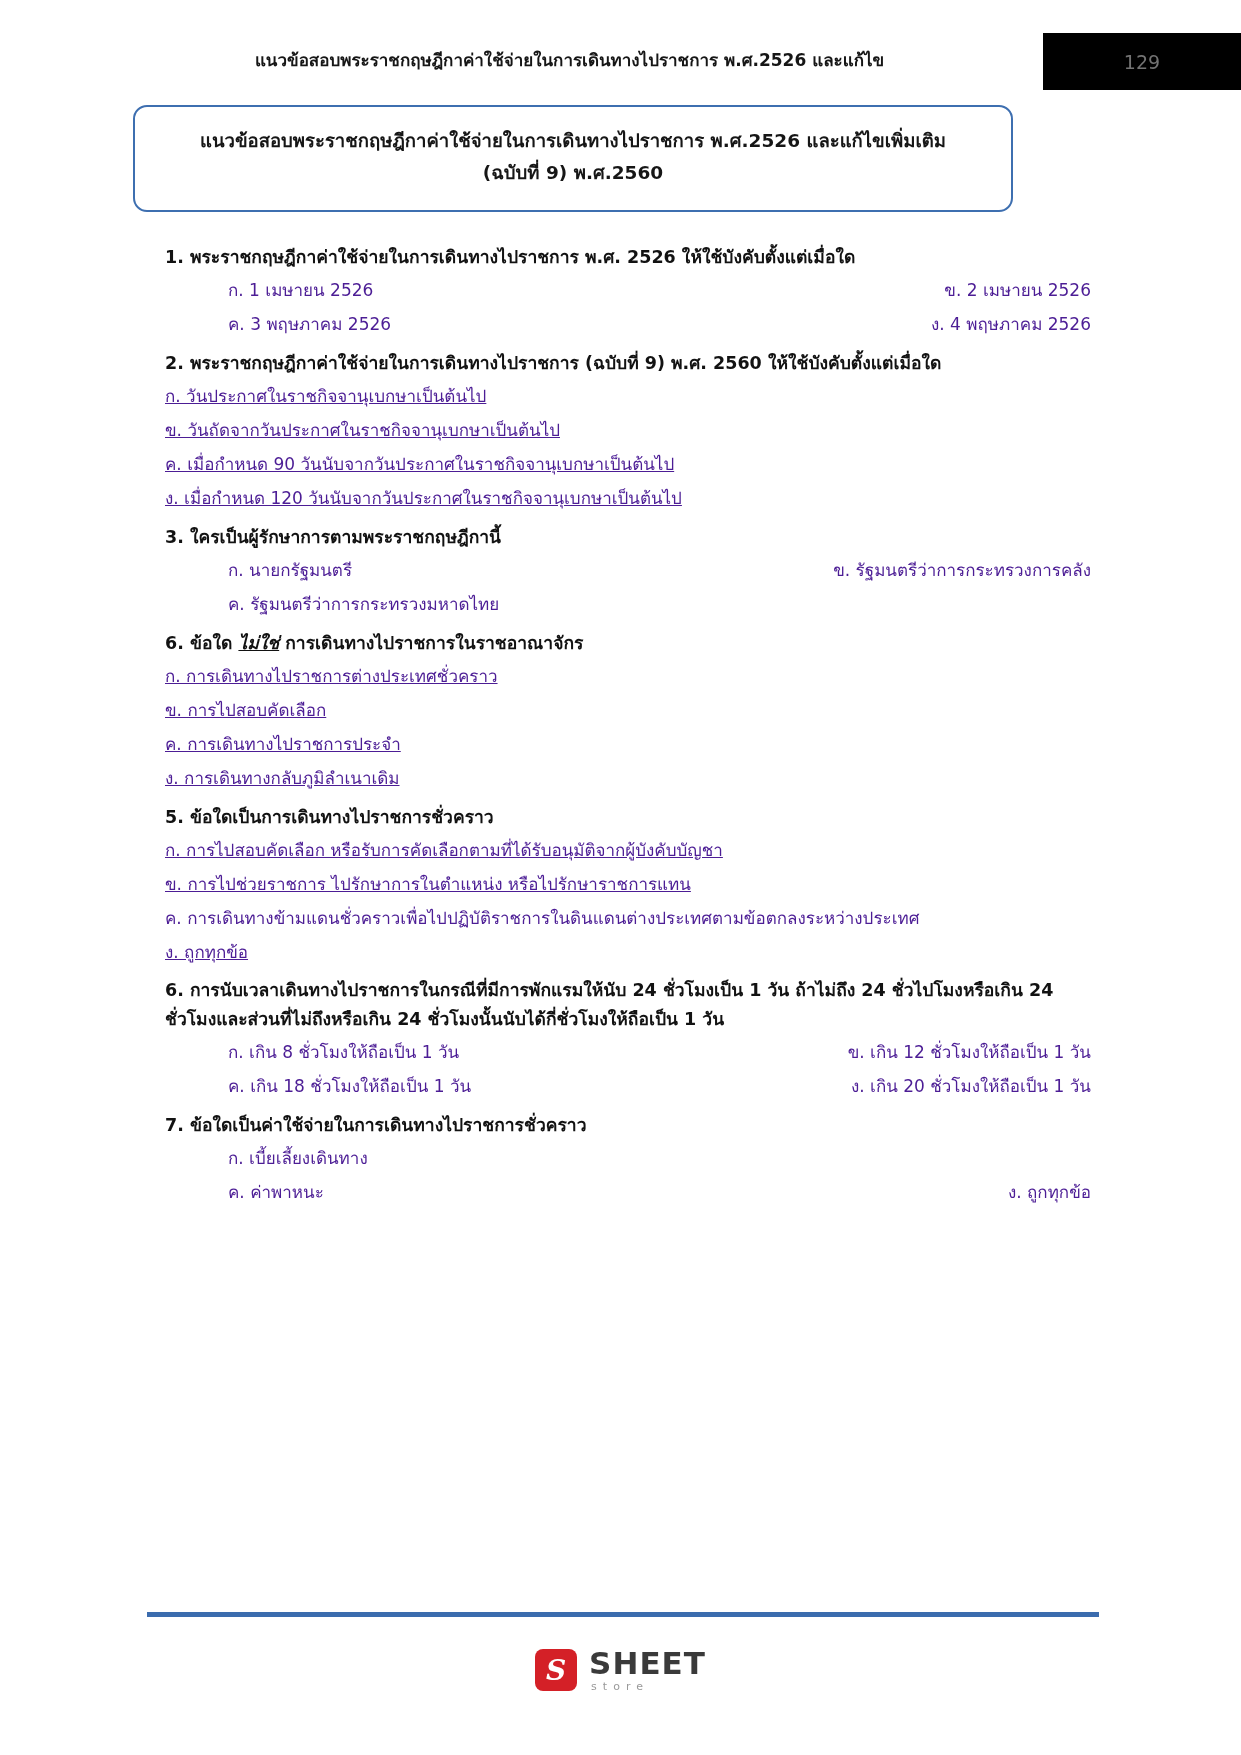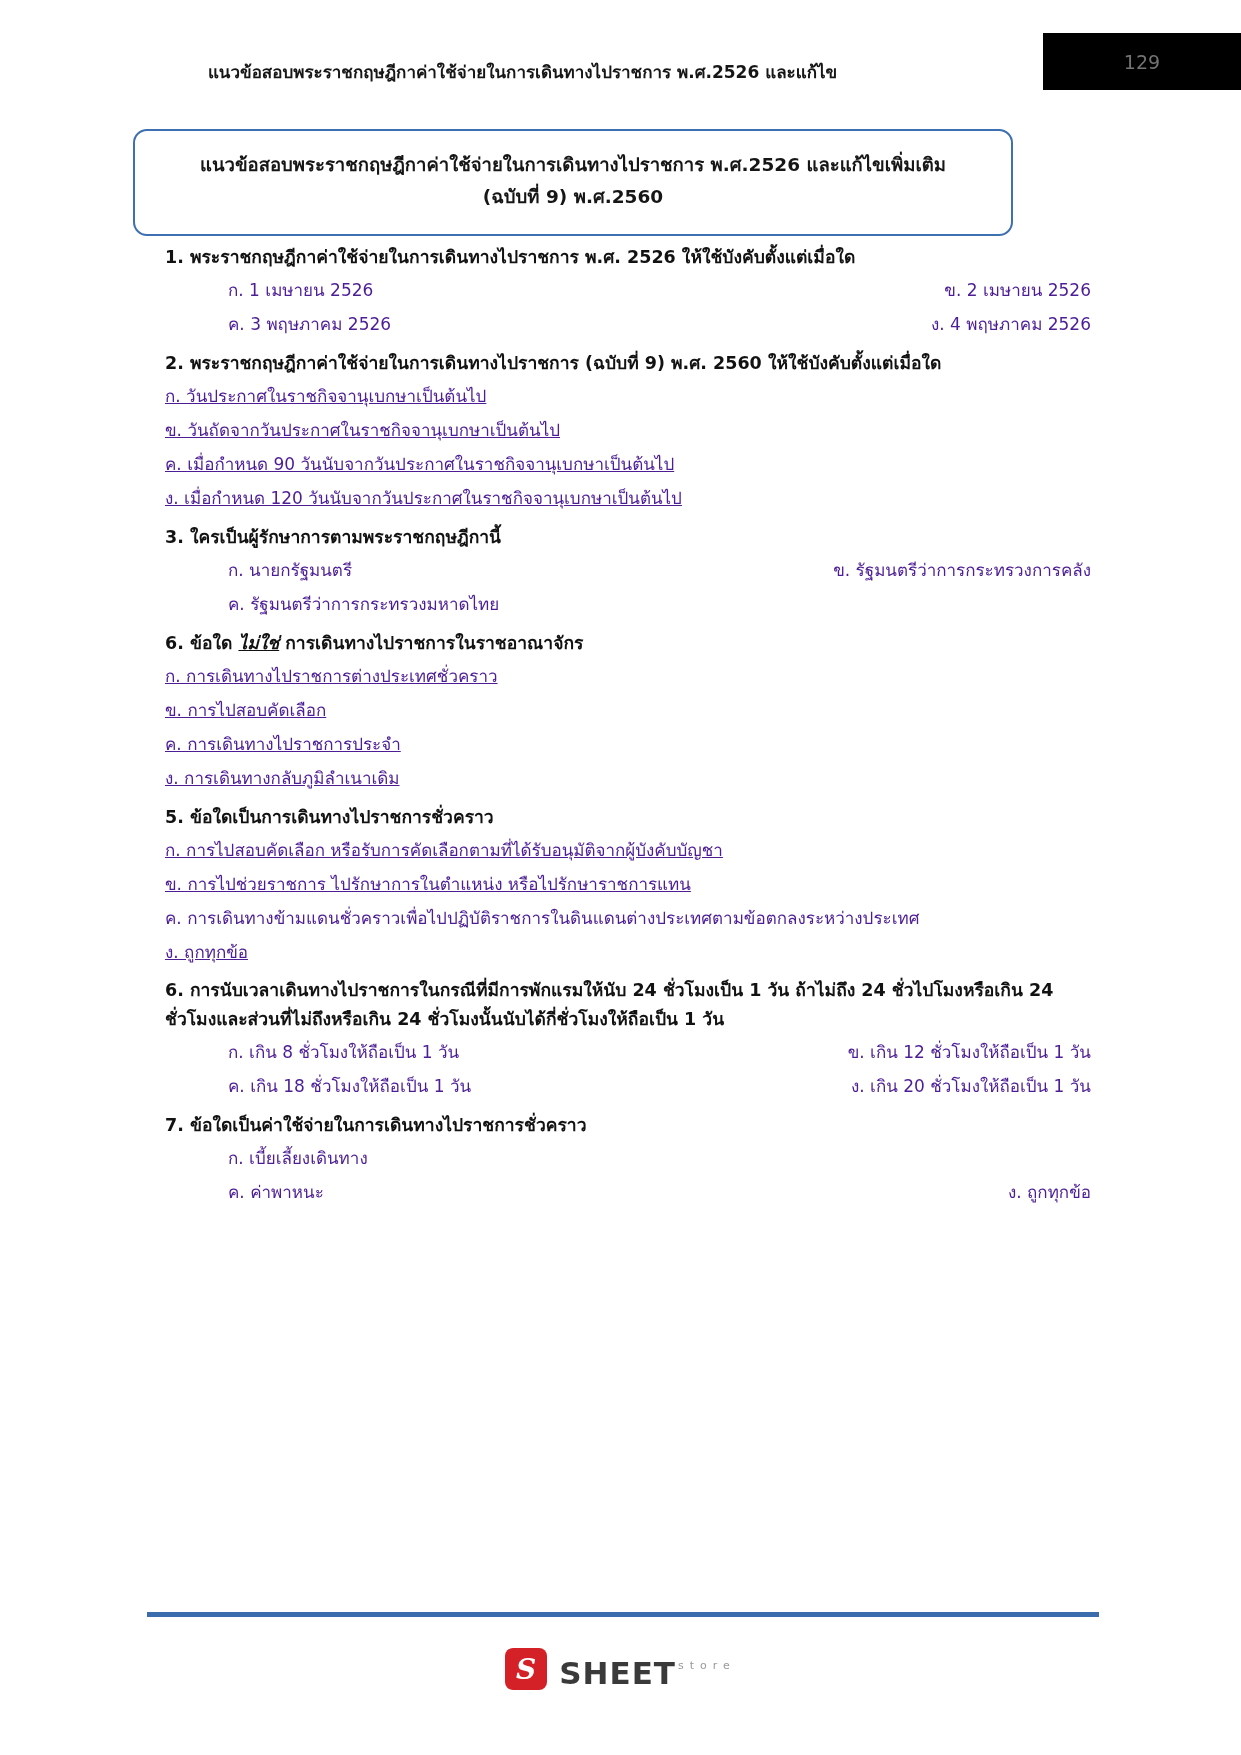--- a/index.html
+++ b/index.html
@@ -24,48 +24,49 @@
   
   .header {
     position: absolute;
     top: 0;
     left: 0;
     right: 0;
     height: 100px;
   }
   .header-title {
     position: absolute;
-    top: 58px;
+    top: 46px;
     left: 0;
     width: 1045px;
     text-align: center;
     font-size: 17px;
     font-weight: bold;
     color: #161616;
     letter-spacing: 0px;
+    padding-left: 47px;
   }
   .page-number-box {
     position: absolute;
     top: 33px;
     left: 1043px;
     width: 198px;
     height: 57px;
     background: #000000;
     color: #ffffff;
     display: flex;
     align-items: center;
     justify-content: center;
     font-size: 19px;
   }
   .page-number-box .num { color:#737373; }
 
   
   .title-box {
     position: absolute;
-    top: 129px;
+    top: 105px;
     left: 133px;
     width: 880px;
     box-sizing: border-box;
     border: 2px solid #3e6fb0;
     border-radius: 14px;
     padding: 18px 42px 20px 42px;
     text-align: center;
     font-size: 18.5px;
     font-weight: bold;
     line-height: 1.75;
@@ -154,24 +155,23 @@
     font-size: 28px;
     font-weight: bold;
     font-style: italic;
     display: flex;
     align-items: center;
     justify-content: center;
     font-family: "DejaVu Serif", "Liberation Serif", serif;
   }
   .logo-text {
     display: flex;
-    flex-direction: row;
+    flex-direction: column;
     justify-content: center;
     line-height: 1;
-    margin-top: 8px;
   }
   .logo-main {
     font-size: 31px;
     font-weight: bold;
     color: #3a3a3a;
     letter-spacing: 1px;
   }
   .logo-sub {
     font-size: 11px;
     color: #9a9a9a;

